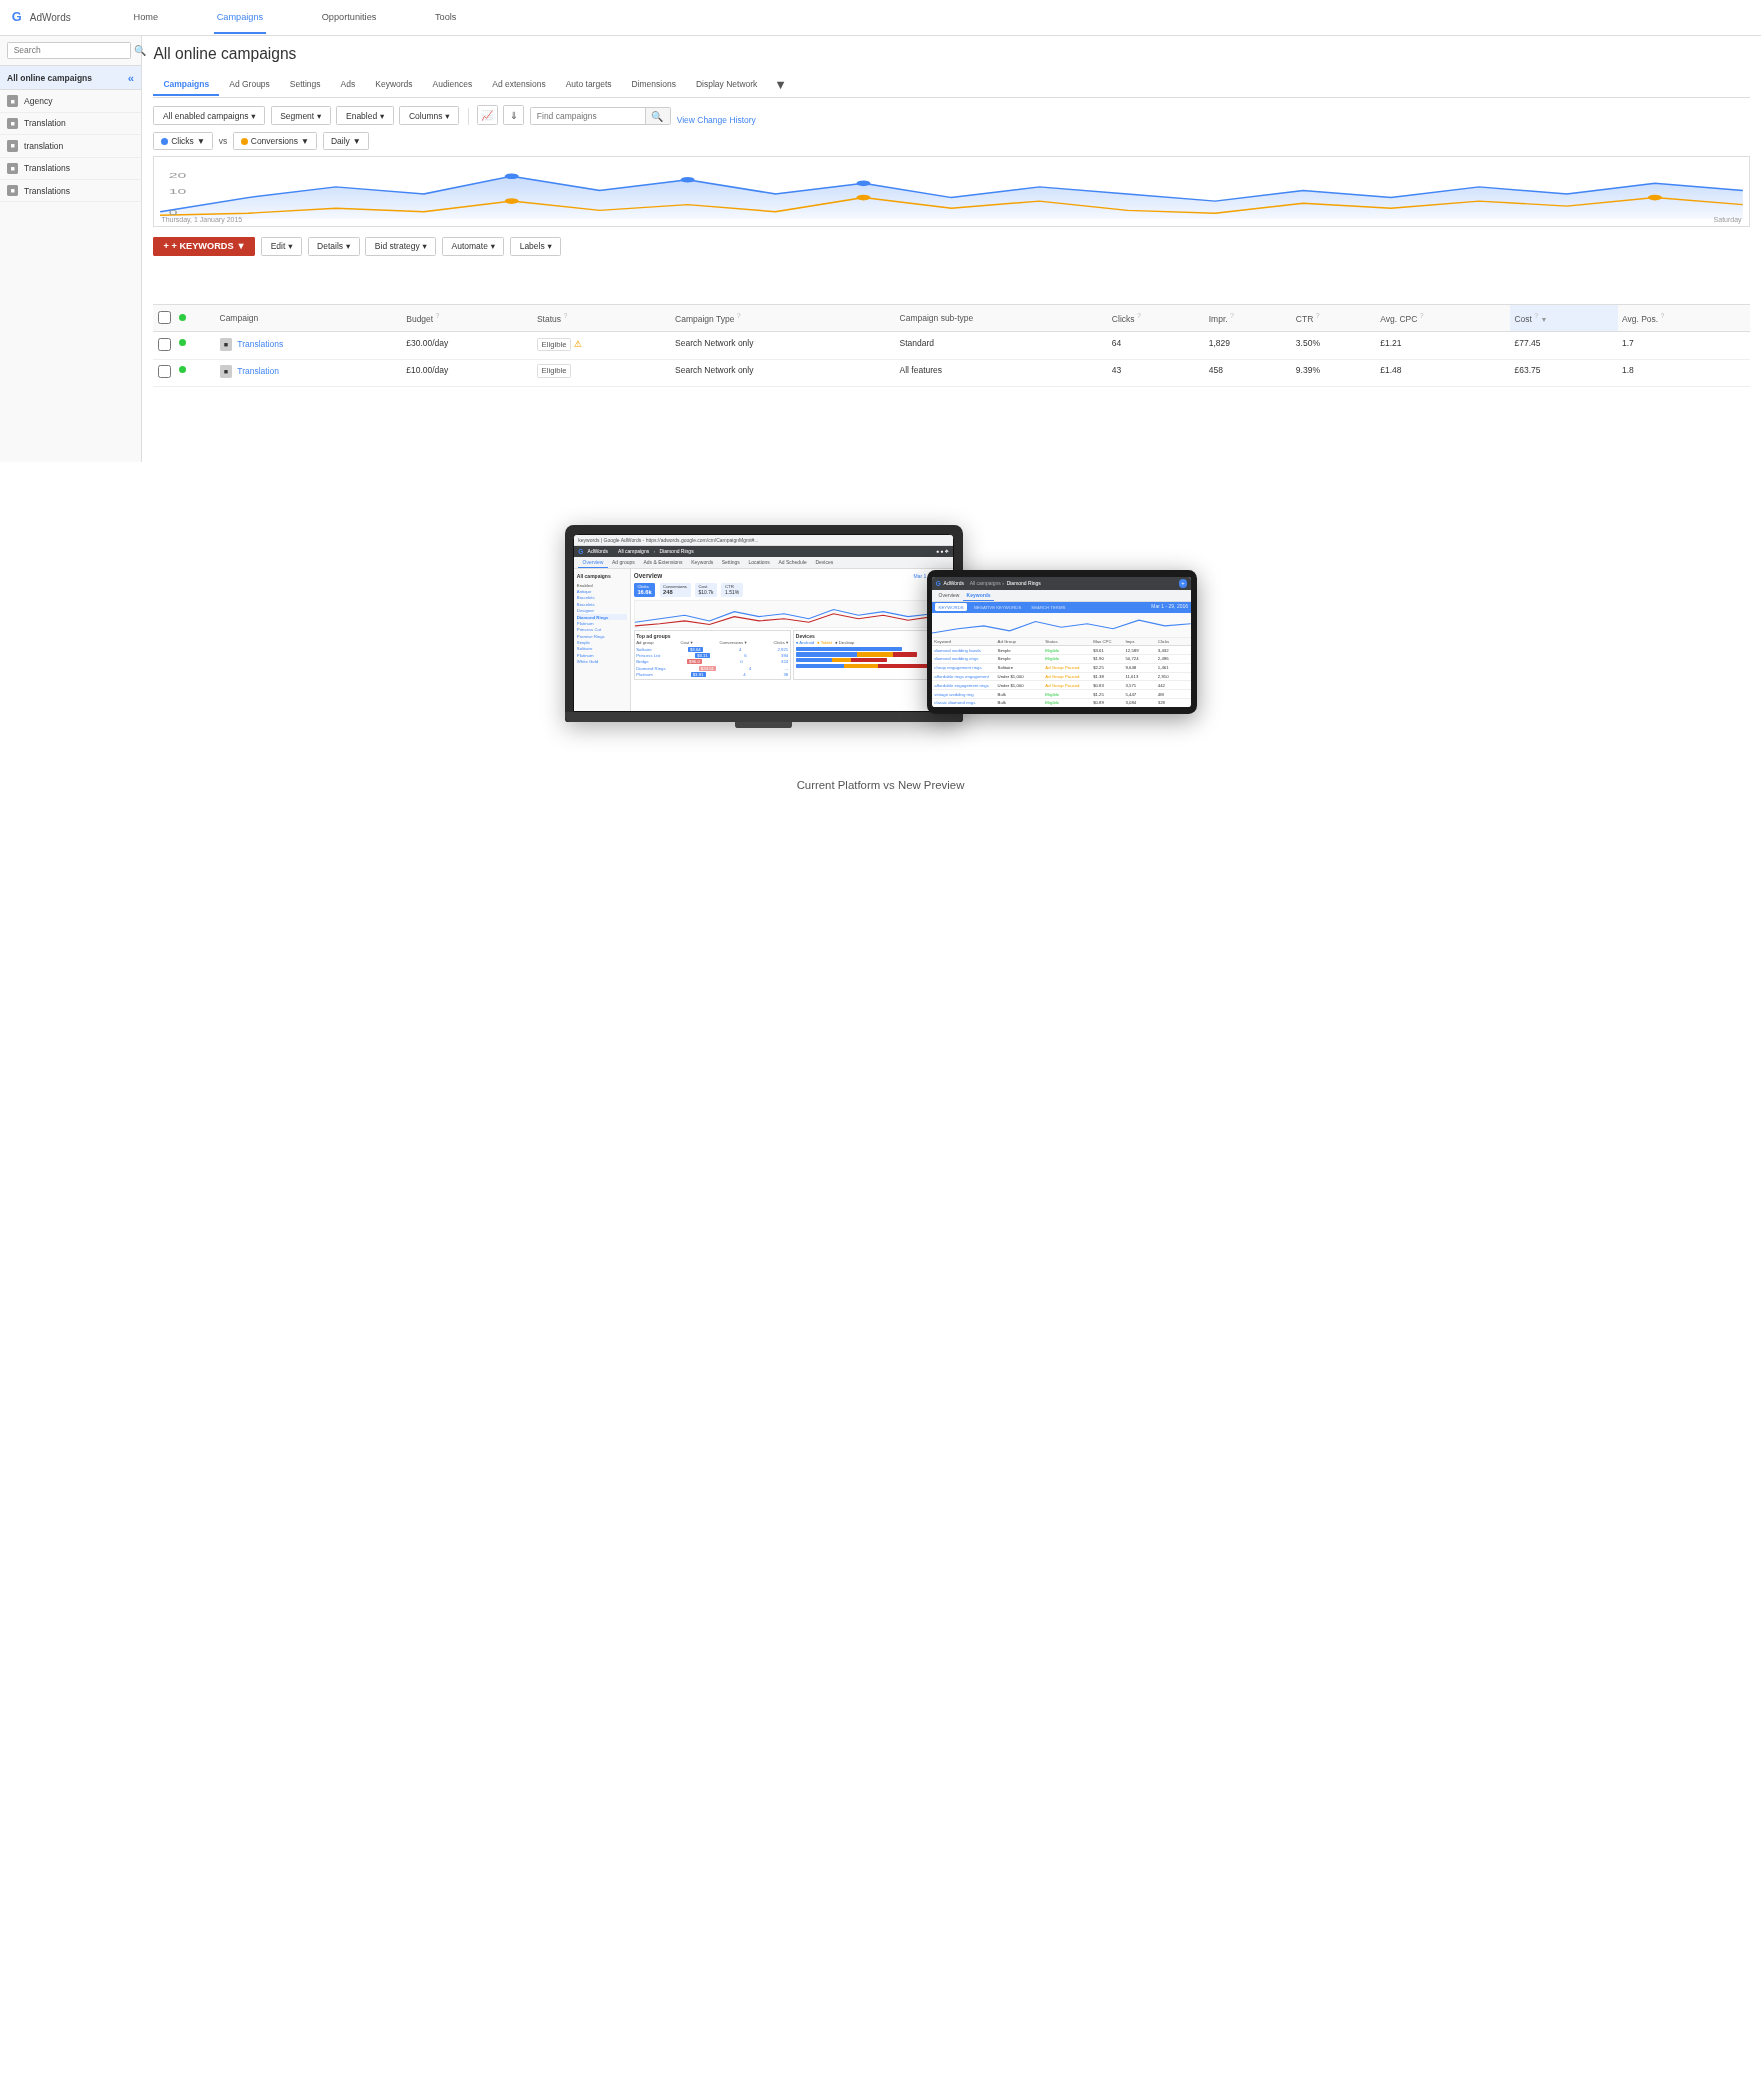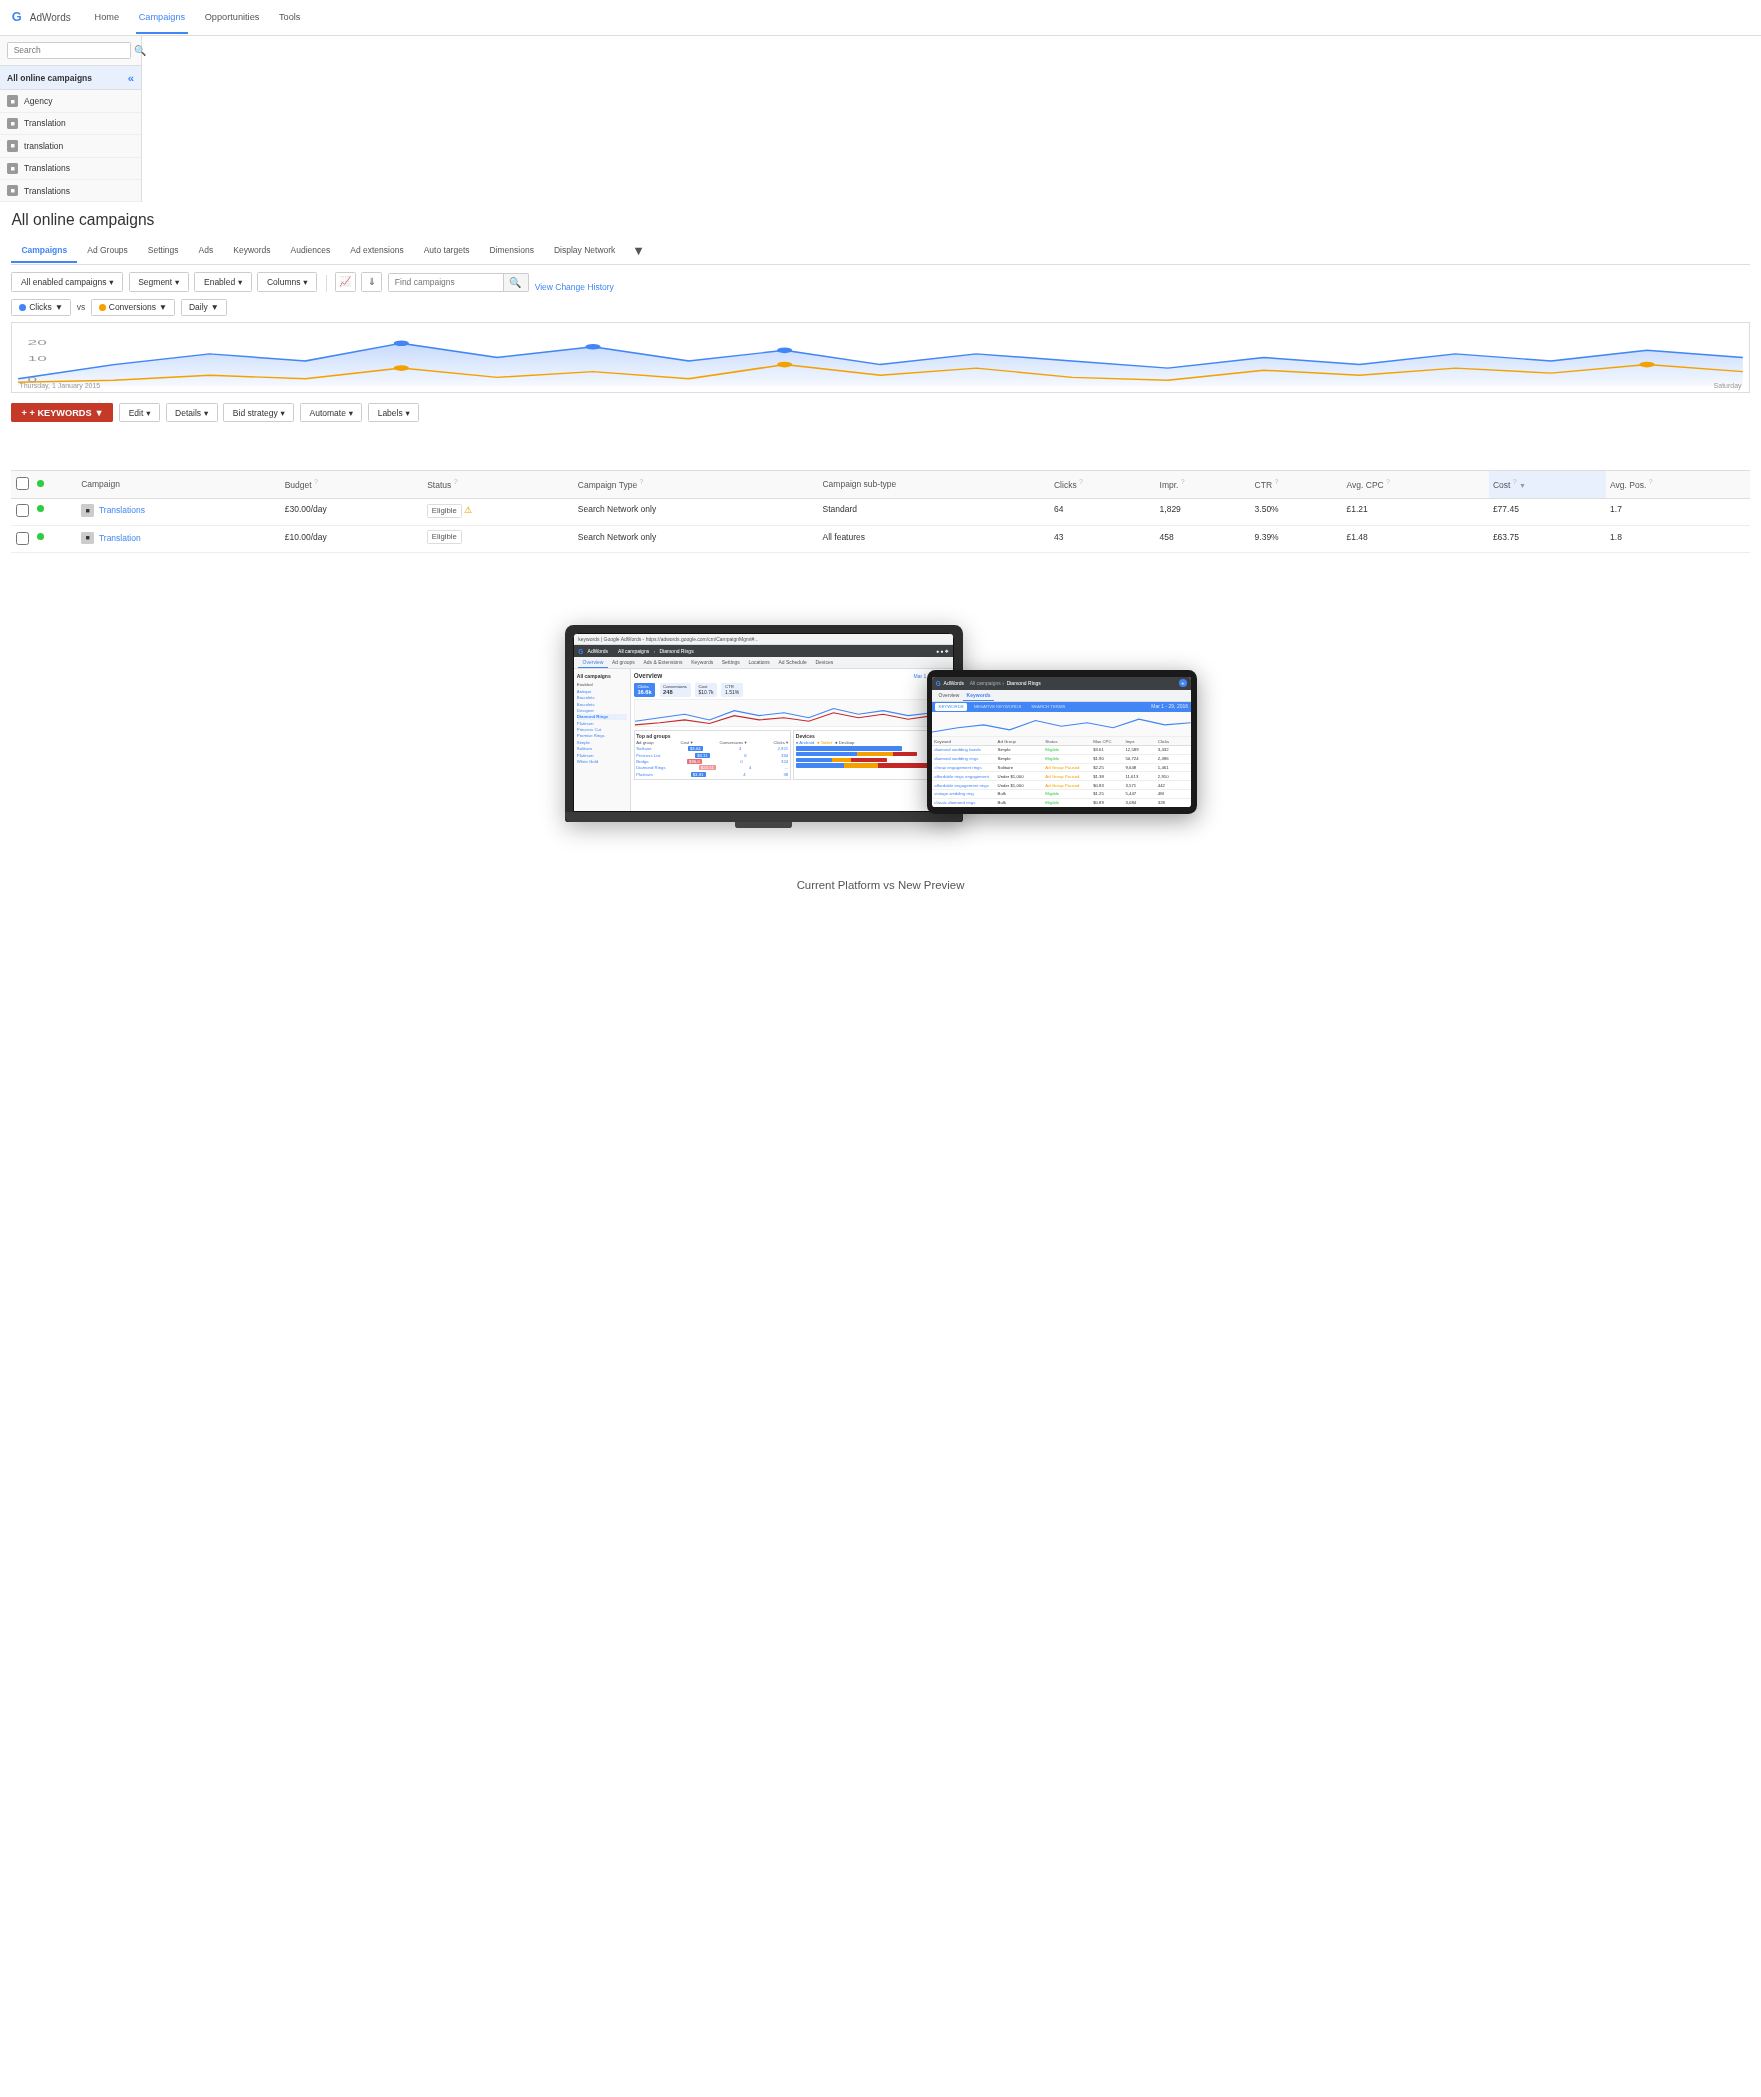--- a/index.html
+++ b/index.html
@@ -8,25 +8,25 @@
     
     .top-nav {
       display: flex; align-items: center;
       background: #fff; border-bottom: 0.7px solid #ddd;
       padding: 0 11.4px; height: 36px;
     }
     .logo-area { display: flex; align-items: center; margin-right: 21px; }
     .logo-g { color: #4285f4; font-size: 15.6px; font-weight: bold; margin-right: 2.8px; }
     .logo-adwords { font-size: 10px; color: #555; }
     .nav-links { display: flex; gap: 14px; }
-    .nav-link { font-size: 9.2px; color: #555; text-decoration: none; padding: 10px 2.8px; cursor: pointer; }
+    .nav-link { font-size: 9.2px; color: #555; text-decoration: none; padding: 10px 2.8px; cursor: pointer; margin-left: 39px; }
     .nav-link.active { color: #4285f4; border-bottom: 2.1px solid #4285f4; }
 
     
-    .main-layout { display: flex; min-height: 426px; flex-direction: column; }
+    .main-layout { display: flex; min-height: 426px; }
 
     
     .sidebar {
       width: 142px; min-width: 142px;
       border-right: 0.7px solid #ddd;
       background: #f9f9f9;
     }
     .sidebar-search {
       display: flex; align-items: center;
       padding: 5.7px 7px; border-bottom: 0.7px solid #ddd;

